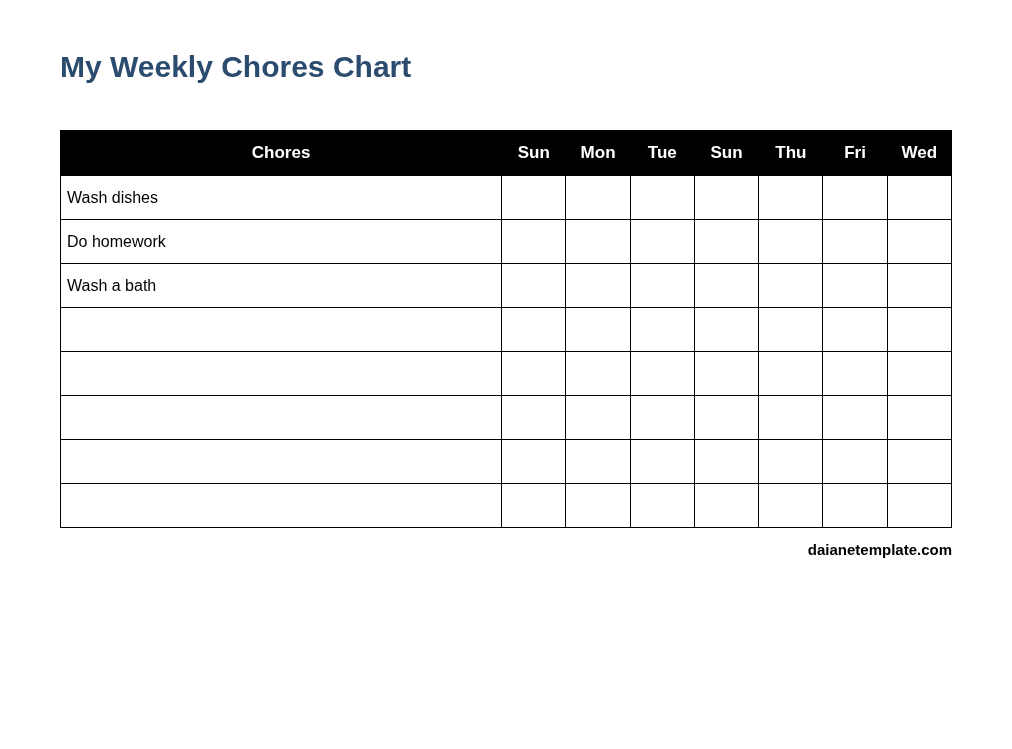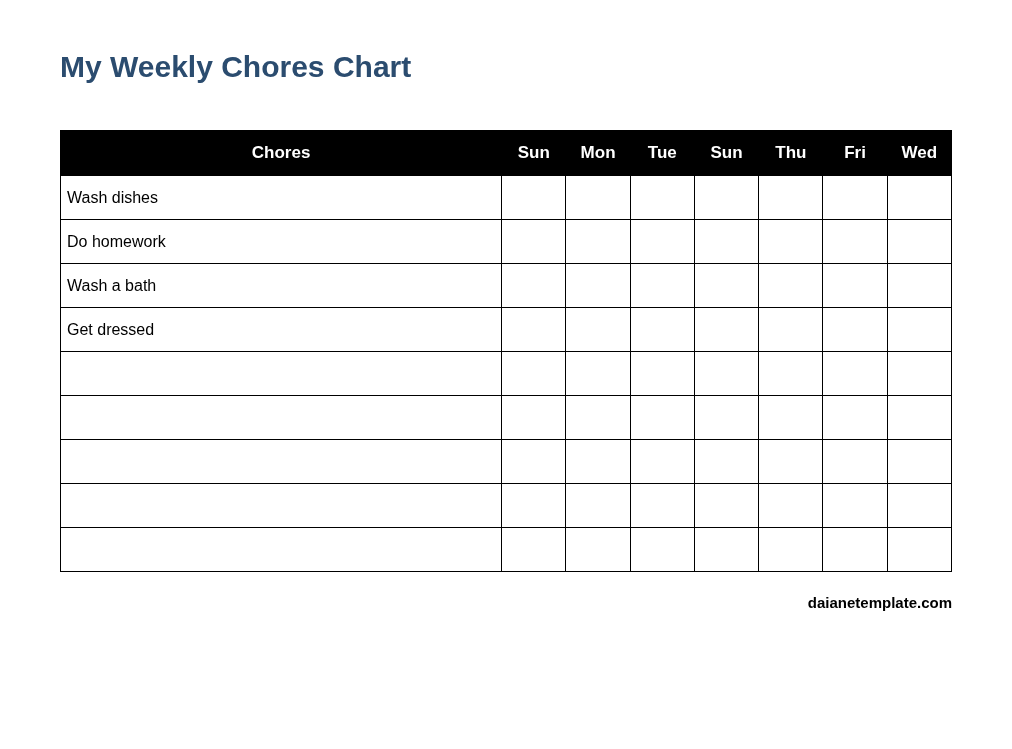--- a/index.html
+++ b/index.html
@@ -49,21 +49,21 @@
       text-align: left;
       vertical-align: middle;
     }
     tbody td.chore-cell {
       font-family: "Comic Sans MS", "Comic Sans", cursive, sans-serif;
     }
     .footer {
       text-align: right;
       font-size: 15px;
       font-weight: bold;
-      margin-top: 22px;
+      margin-top: 13px;
       color: #000;
     }
   </style>
 </head>
 <body>
 
 <h1 class="title">My Weekly Chores Chart</h1>
 
 <table>
   <colgroup>
@@ -104,30 +104,20 @@
       <td></td>
       <td></td>
       <td></td>
       <td></td>
       <td></td>
       <td></td>
       <td></td>
     </tr>
     <tr>
       <td class="chore-cell">Wash a bath</td>
-      <td></td>
-      <td></td>
-      <td></td>
-      <td></td>
-      <td></td>
-      <td></td>
-      <td></td>
-    </tr>
-    <tr>
-      <td class="chore-cell">Get dressed</td>
       <td></td>
       <td></td>
       <td></td>
       <td></td>
       <td></td>
       <td></td>
       <td></td>
     </tr>
     <tr>
       <td class="chore-cell"></td>

